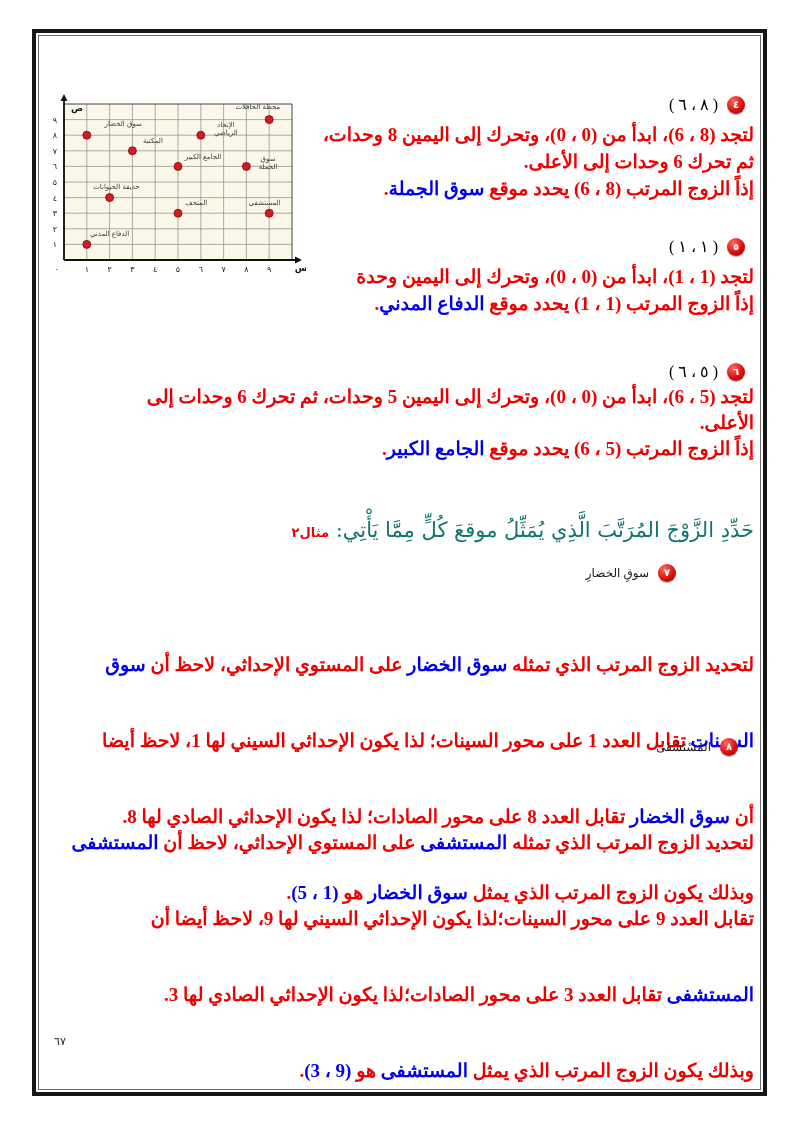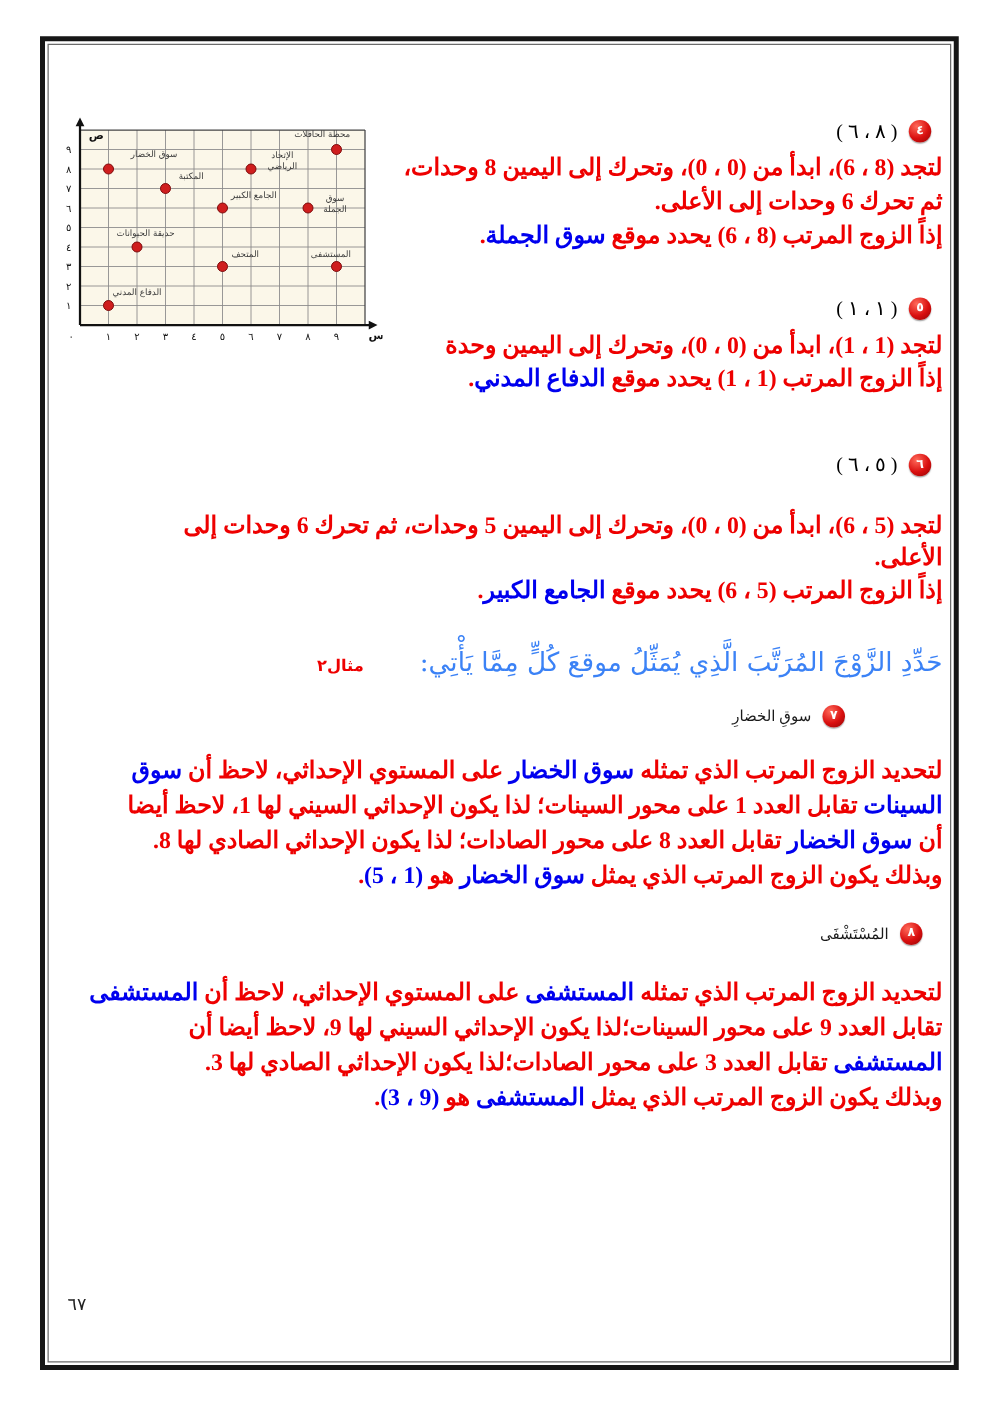--- a/index.html
+++ b/index.html
@@ -39,35 +39,35 @@
   .place-title{
     font-family:Liberation Serif, serif;
     font-size:12px;color:#1a1a1a;
   }
   .answer-para{
     font-weight:700;font-size:19px;text-align:right;color:var(--red);
     font-family:Liberation Serif, serif;
   }
   .answer-para .rline{line-height:27px;}
   .wide .rline{line-height:26px;}
-  .sol .rline{line-height:28px;}
+  .sol .rline{line-height:28px;margin-top:48px;}
   .main-heading{
     font-family:"DejaVu Serif","Liberation Serif",serif;
     font-size:21px;color:#000;text-align:right;white-space:nowrap;
   }
   .seg-red{color:var(--red);}
   .seg-blue{color:var(--blue);}
-  .seg-black{color:#3b82f6;margin-left:38px;}
+  .seg-black{color:#0f766e;}
   .seg-red-small{
     color:var(--red);font-size:13px;font-weight:700;
     font-family:"DejaVu Sans","Liberation Sans",sans-serif;
   }
   .page-number{
     font-family:"DejaVu Serif","Liberation Serif",serif;
-    font-size:14px;color:#222;
+    font-size:11px;color:#222;
   }
   .grid-box{direction:ltr;}
 </style>
 </head>
 <body>
 
 <div class="frame-outer">
   <div class="frame-inner"></div>
 </div>
 
@@ -160,21 +160,21 @@
 </div>
 <div class="abs answer-para" style="top:263px;right:46px;width:472px;margin-left:12px;">
     <div class="rline"><span class="seg-red">لتجد (1 ، 1)، ابدأ من (0 ، 0)، وتحرك إلى اليمين وحدة</span></div>
     <div class="rline"><span class="seg-red">إذاً الزوج المرتب (1 ، 1) يحدد موقع </span><span class="seg-blue">الدفاع المدني</span><span class="seg-red">.</span></div>
   </div>
 
 <div class="abs item-row" style="top:362px;right:55px;">
   <span class="badge">٦</span>
   <span class="pair-title">( ٥ ، ٦ )</span>
 </div>
-<div class="abs answer-para wide" style="top:408px;right:46px;width:706px;">
+<div class="abs answer-para wide" style="top:384px;right:46px;width:706px;">
     <div class="rline"><span class="seg-red">لتجد (5 ، 6)، ابدأ من (0 ، 0)، وتحرك إلى اليمين 5 وحدات، ثم تحرك 6 وحدات إلى</span></div>
     <div class="rline"><span class="seg-red">الأعلى.</span></div>
     <div class="rline"><span class="seg-red">إذاً الزوج المرتب (5 ، 6) يحدد موقع </span><span class="seg-blue">الجامع الكبير</span><span class="seg-red">.</span></div>
   </div>
 
 <div class="abs main-heading" style="top:518px;right:46px;width:706px;">
     <div class="rline"><span class="seg-black">حَدِّدِ الزَّوْجَ المُرَتَّبَ الَّذِي يُمَثِّلُ موقعَ كُلٍّ مِمَّا يَأْتِي: </span><span class="seg-red-small">مثال٢</span></div>
   </div>
 
 <div class="abs item-row" style="top:564px;right:124px;">

